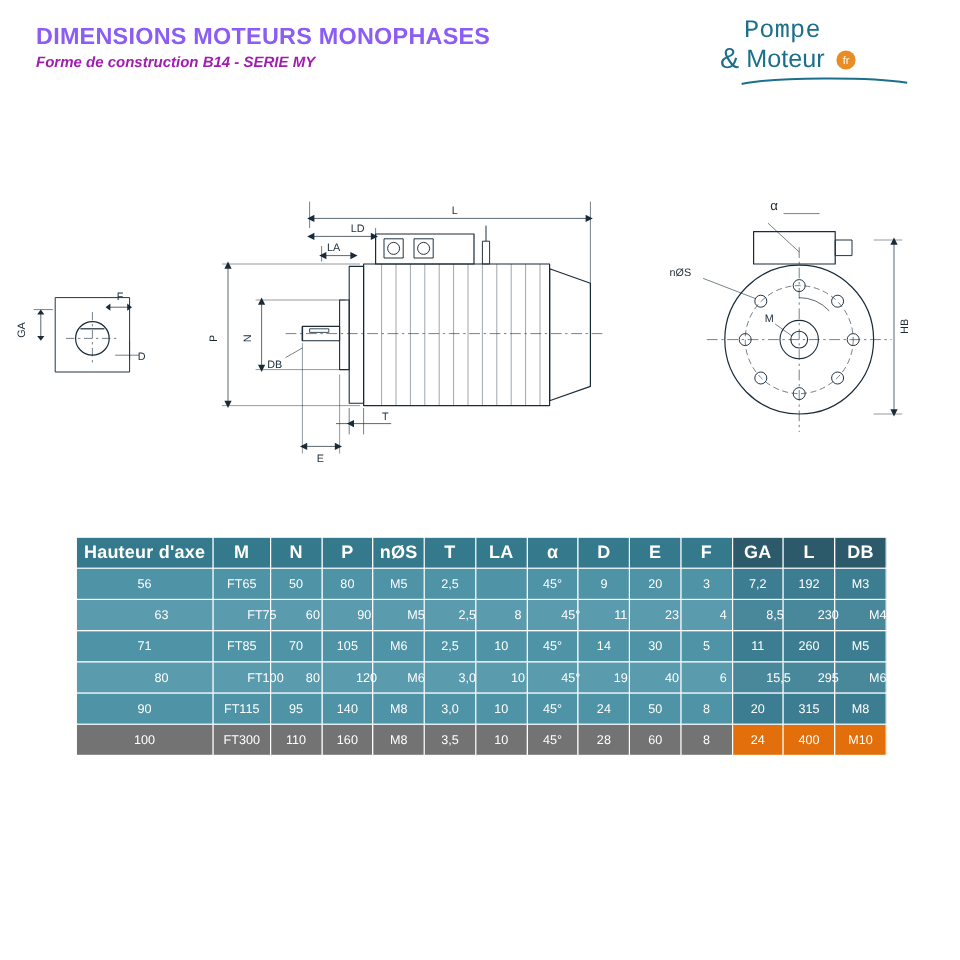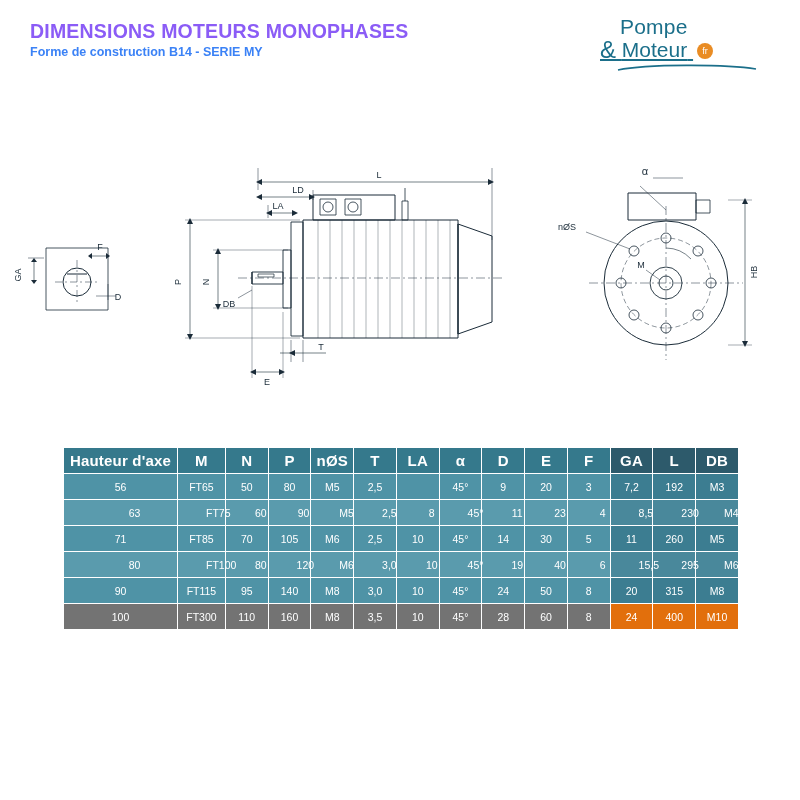--- a/index.html
+++ b/index.html
@@ -30,47 +30,48 @@
     font-weight: bold;
     letter-spacing: 0.2px;
     color: #8b5cf6;
     white-space: nowrap;
   }
   .subtitle {
     position: absolute;
     left: 30px;
     top: 45px;
     font-size: 12.5px;
+    font-style: italic;
     font-weight: bold;
-    color: #3b82f6;
+    color: #a21caf;
     white-space: nowrap;
   }
   .logo {
     position: absolute;
     right: 24px;
     top: 16px;
     width: 180px;
     height: 62px;
     text-align: left;
   }
   .logo-line1 {
     font-size: 21px;
     color: #1b6f8a;
     font-weight: normal;
     letter-spacing: .2px;
     line-height: 22px;
     padding-left: 24px;
+    font-family: Liberation Mono, monospace;
   }
   .logo-line2 {
     font-size: 21px;
     color: #1b6f8a;
     line-height: 23px;
     padding-left: 4px;
     position: relative;
-    text-decoration: underline;
   }
   .logo-amp {
     font-size: 24px;
     color: #1b6f8a;
     vertical-align: -1px;
   }
   .logo-fr {
     display: inline-block;
     font-size: 9px;
     color: #ffffff;

